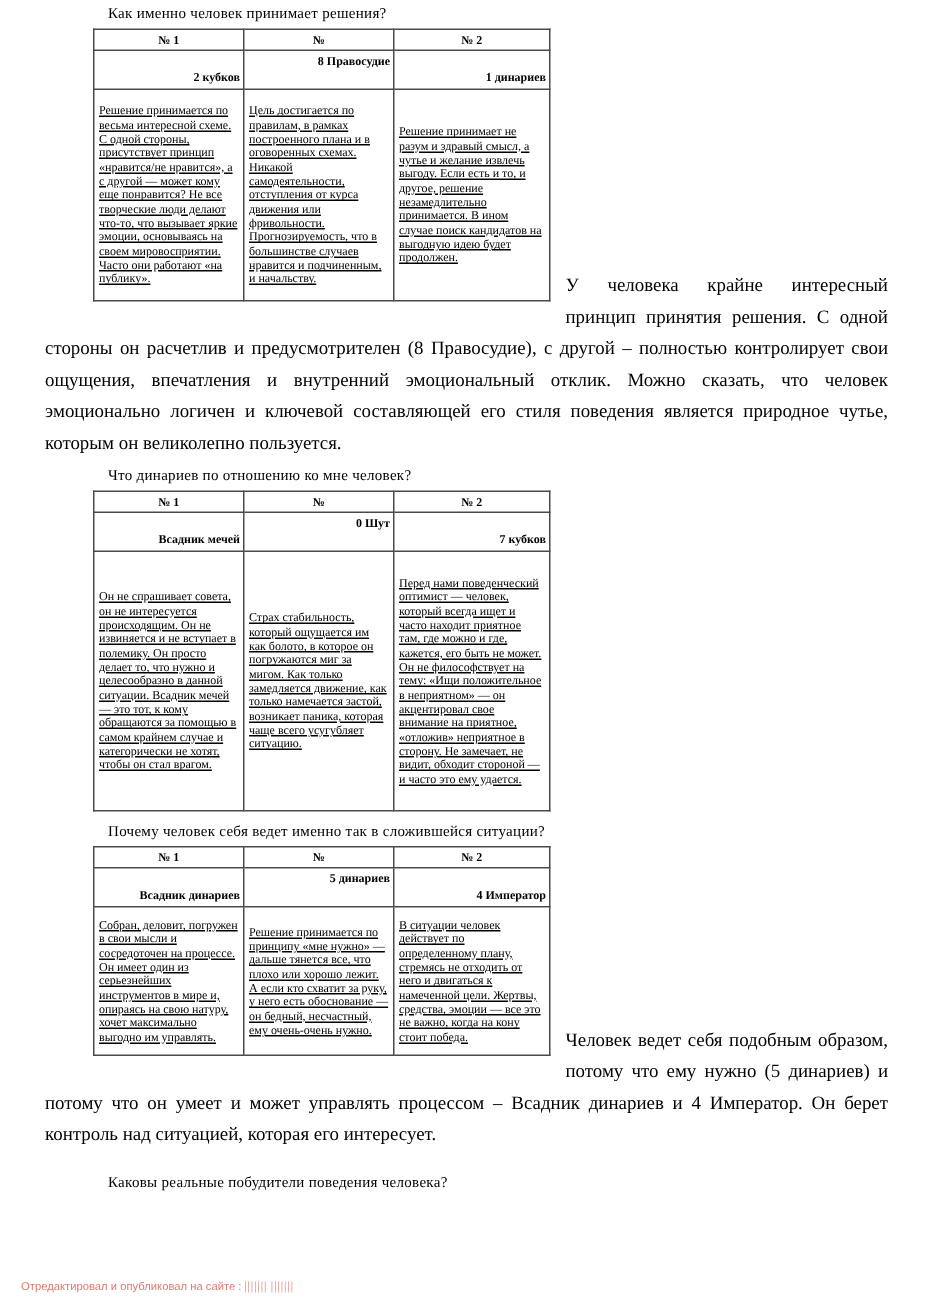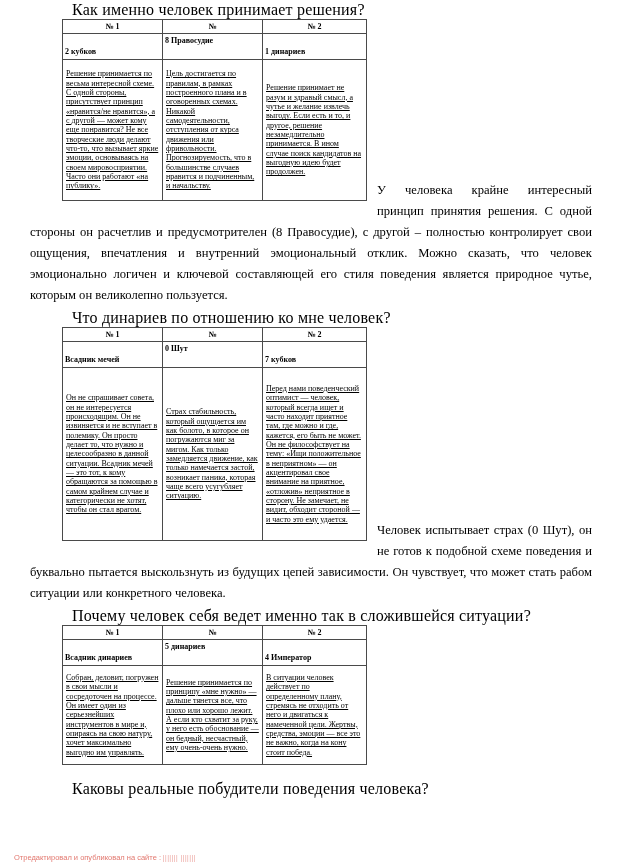--- a/index.html
+++ b/index.html
@@ -5,35 +5,35 @@
   html,body{margin:0;padding:0;}
   body{
     width:620px;height:867px;background:#ffffff;color:#000;
     font-family:"Liberation Serif", serif;
     position:relative;overflow:hidden;
   }
   .page{padding:2px 28px 0 30px;}
   .section{clear:both;margin-bottom:4px;}
   .section::after{content:"";display:block;clear:both;}
   .q{
-    font-size:16px;line-height:15px;margin:0 0 2px 0;
+    font-size:10px;line-height:15px;margin:0 0 2px 0;
     text-indent:42px;letter-spacing:0.2px;
   }
   table.rtable{
     border-collapse:collapse;table-layout:fixed;
     float:left;margin:0 10px 2px 32px;width:305px;
     background:#fff;
   }
   table.rtable td{border:1px solid #4a4a4a;overflow:hidden;}
   .num td{
     height:13px;font-size:8px;font-weight:bold;text-align:center;
     vertical-align:middle;padding:0;
   }
   .card td{
-    height:22px;font-size:8px;font-weight:bold;text-align:left;padding:0 2px;
+    height:22px;font-size:8px;font-weight:bold;text-align:right;padding:0 2px;
   }
   .card td.side{vertical-align:bottom;padding-bottom:3px;}
   .card td.mid{vertical-align:top;padding-top:2px;}
   .bodyrow td{padding:2px 3px;vertical-align:middle;text-decoration:underline;}
   .cellbox{
     font-size:8px;line-height:1.17;text-align:left;
     display:flex;flex-direction:column;justify-content:center;
     overflow:hidden;
   }
   .h136{height:136px;} .h168{height:168px;} .h94{height:94px;}
@@ -111,21 +111,20 @@
             </td>
         <td>
               <div class="cellbox h168">Страх стабильность, который ощущается им как болото, в которое он погружаются миг за мигом. Как только замедляется движение, как только намечается застой, возникает паника, которая чаще всего усугубляет ситуацию.</div>
             </td>
         <td>
               <div class="cellbox h168">Перед нами поведенческий оптимист — человек, который всегда ищет и часто находит приятное там, где можно и где, кажется, его быть не может. Он не философствует на тему: «Ищи положительное в неприятном» — он акцентировал свое внимание на приятное, «отложив» неприятное в сторону. Не замечает, не видит, обходит стороной — и часто это ему удается.</div>
             </td>
       </tr>
     </tbody>
       </table>
-    <p class="commentary">Человек испытывает страх (0 Шут), он не готов к подобной схеме поведения и буквально пытается выскользнуть из будущих цепей зависимости. Он чувствует, что может стать рабом ситуации или конкретного человека.</p>
   </div>
 
   <div class="section s3">
     <p class="q">Почему человек себя ведет именно так в сложившейся ситуации?</p>
     <table class="rtable">
       <tbody>
           <tr class="num">
         <td class="col1">№ 1</td>
         <td class="col2">№</td>
         <td class="col3">№ 2</td>
@@ -141,20 +140,21 @@
             </td>
         <td>
               <div class="cellbox h94">Решение принимается по принципу «мне нужно» — дальше тянется все, что плохо или хорошо лежит. А если кто схватит за руку, у него есть обоснование — он бедный, несчастный, ему очень-очень нужно.</div>
             </td>
         <td>
               <div class="cellbox h94">В ситуации человек действует по определенному плану, стремясь не отходить от него и двигаться к намеченной цели. Жертвы, средства, эмоции — все это не важно, когда на кону стоит победа.</div>
             </td>
       </tr>
     </tbody>
       </table>
+    <p class="commentary">Человек ведет себя подобным образом, потому что ему нужно (5 динариев) и потому что он умеет и может управлять процессом – Всадник динариев и 4 Император. Он берет контроль над ситуацией, которая его интересует.</p>
   </div>
 
   <p class="q final-q">Каковы реальные побудители поведения человека?</p>
 
 </div>
 
 <div class="watermark">
   <span>Отредактировал и опубликовал на сайте :</span>
   <span class="bars">||||||| |||||||</span>
 </div>

